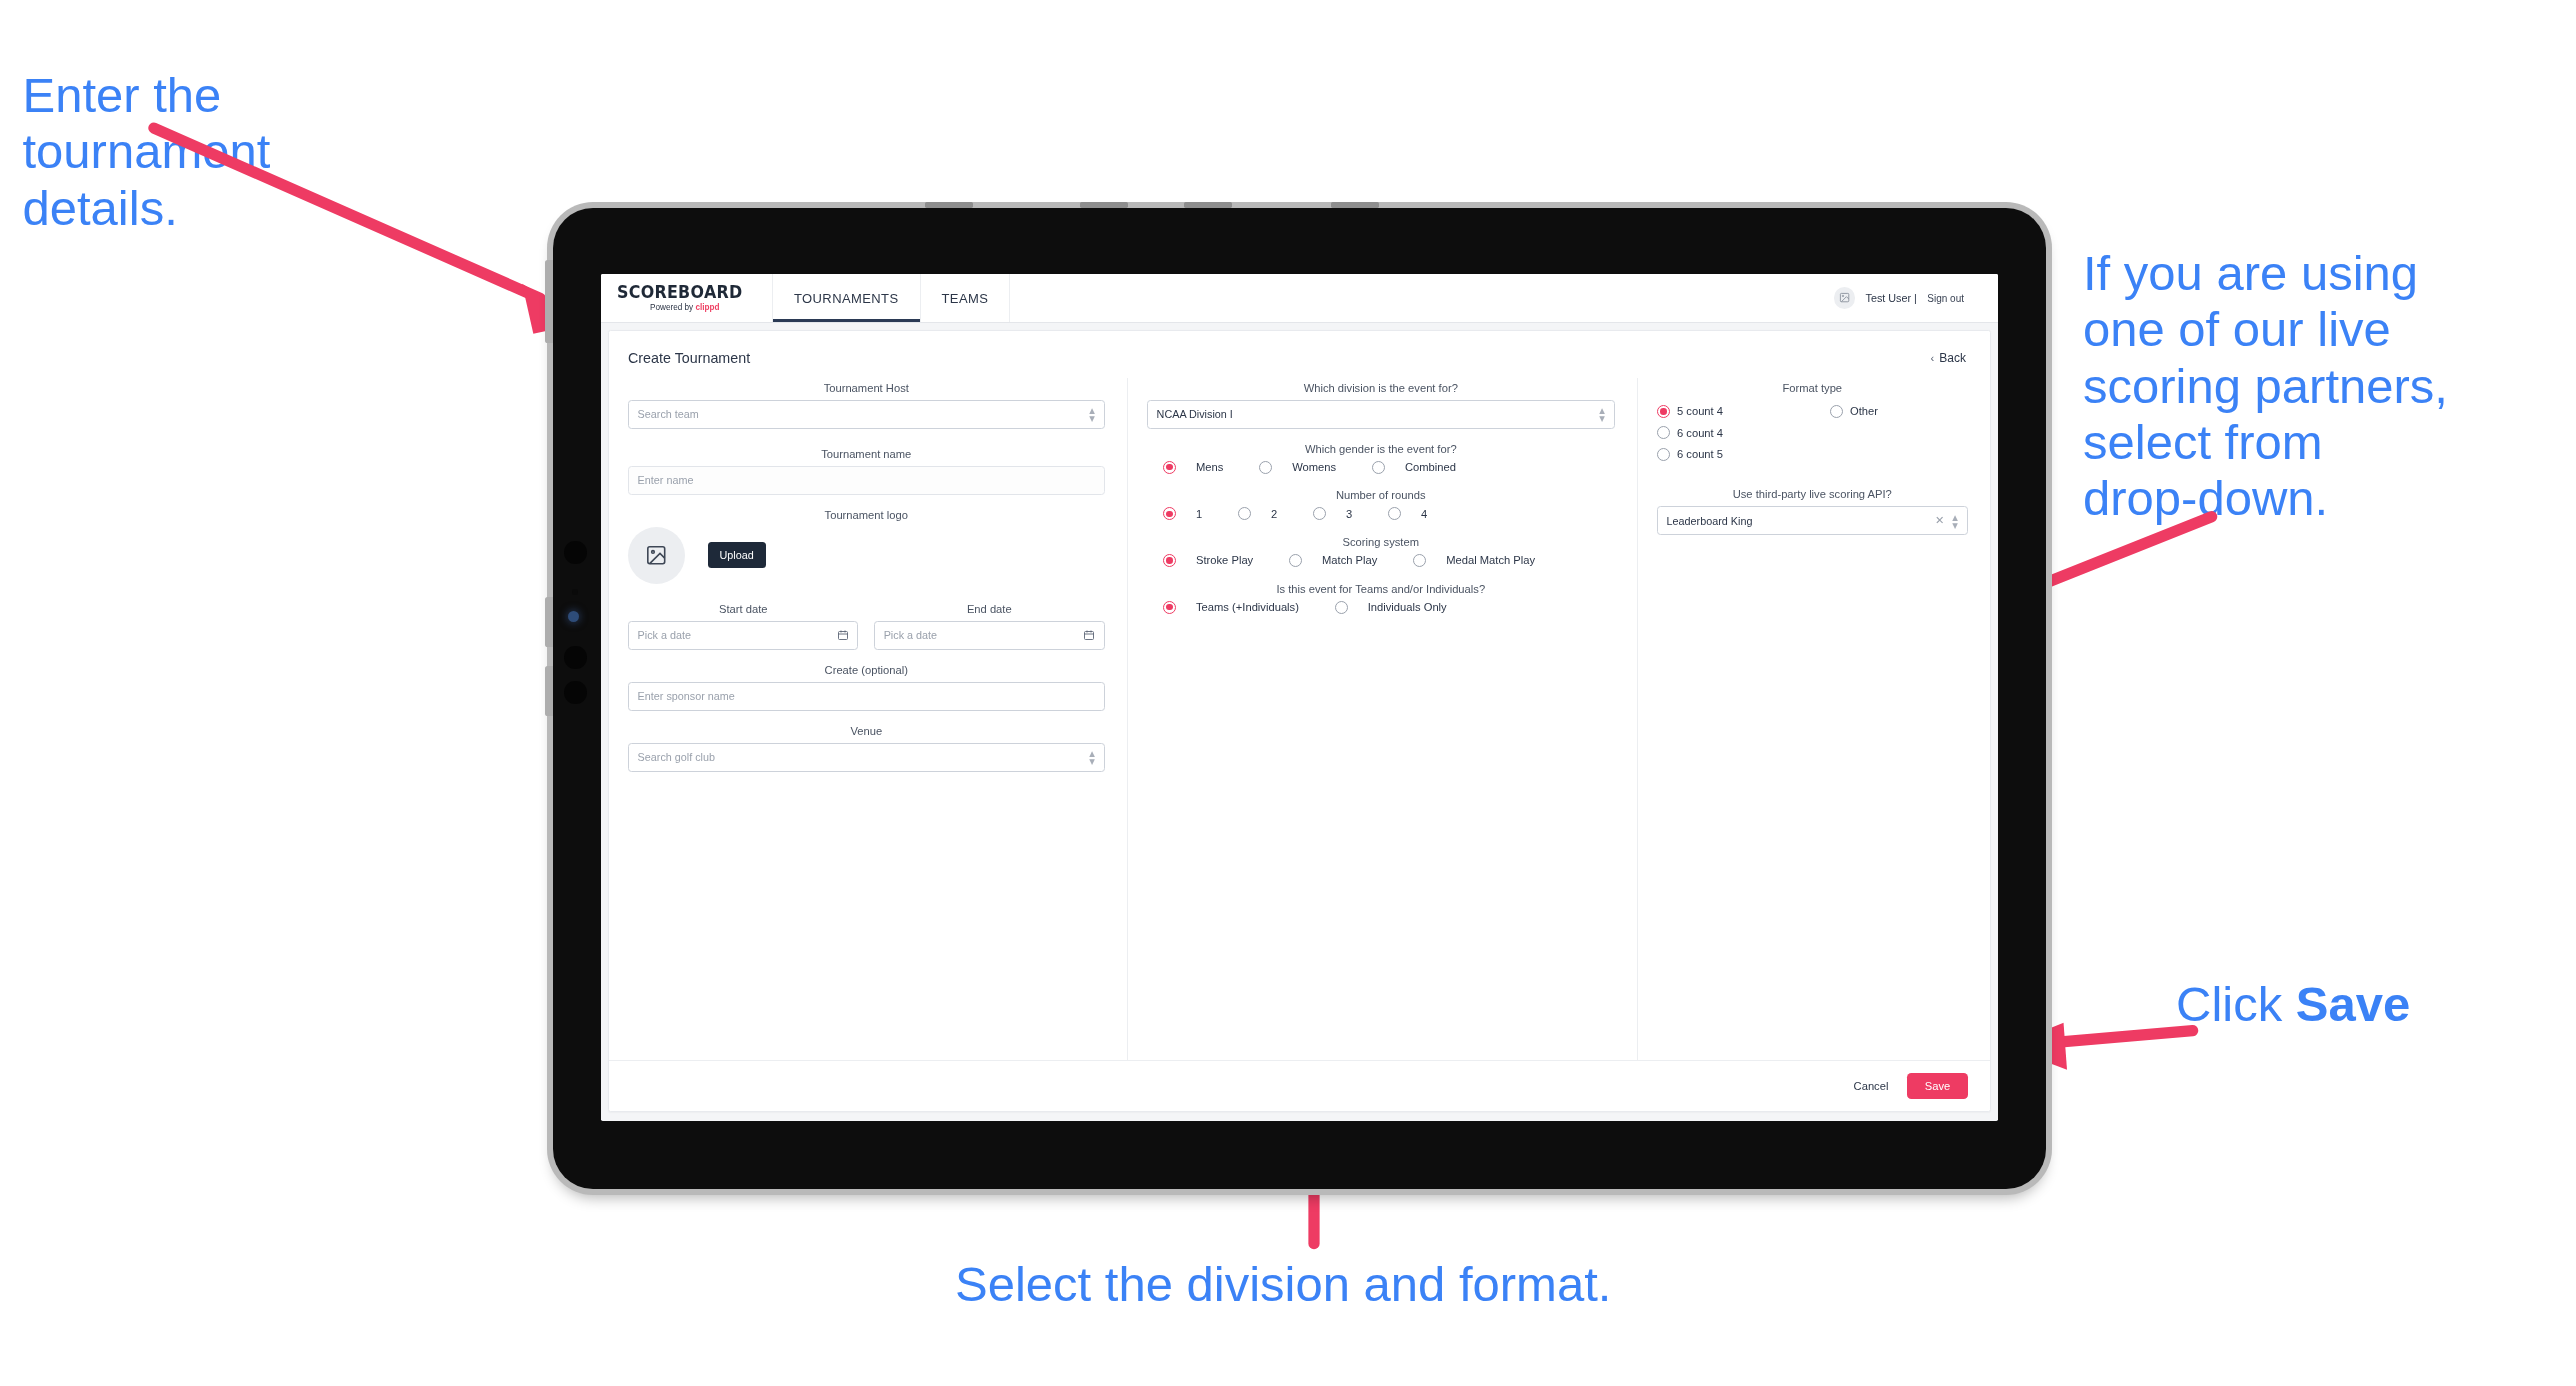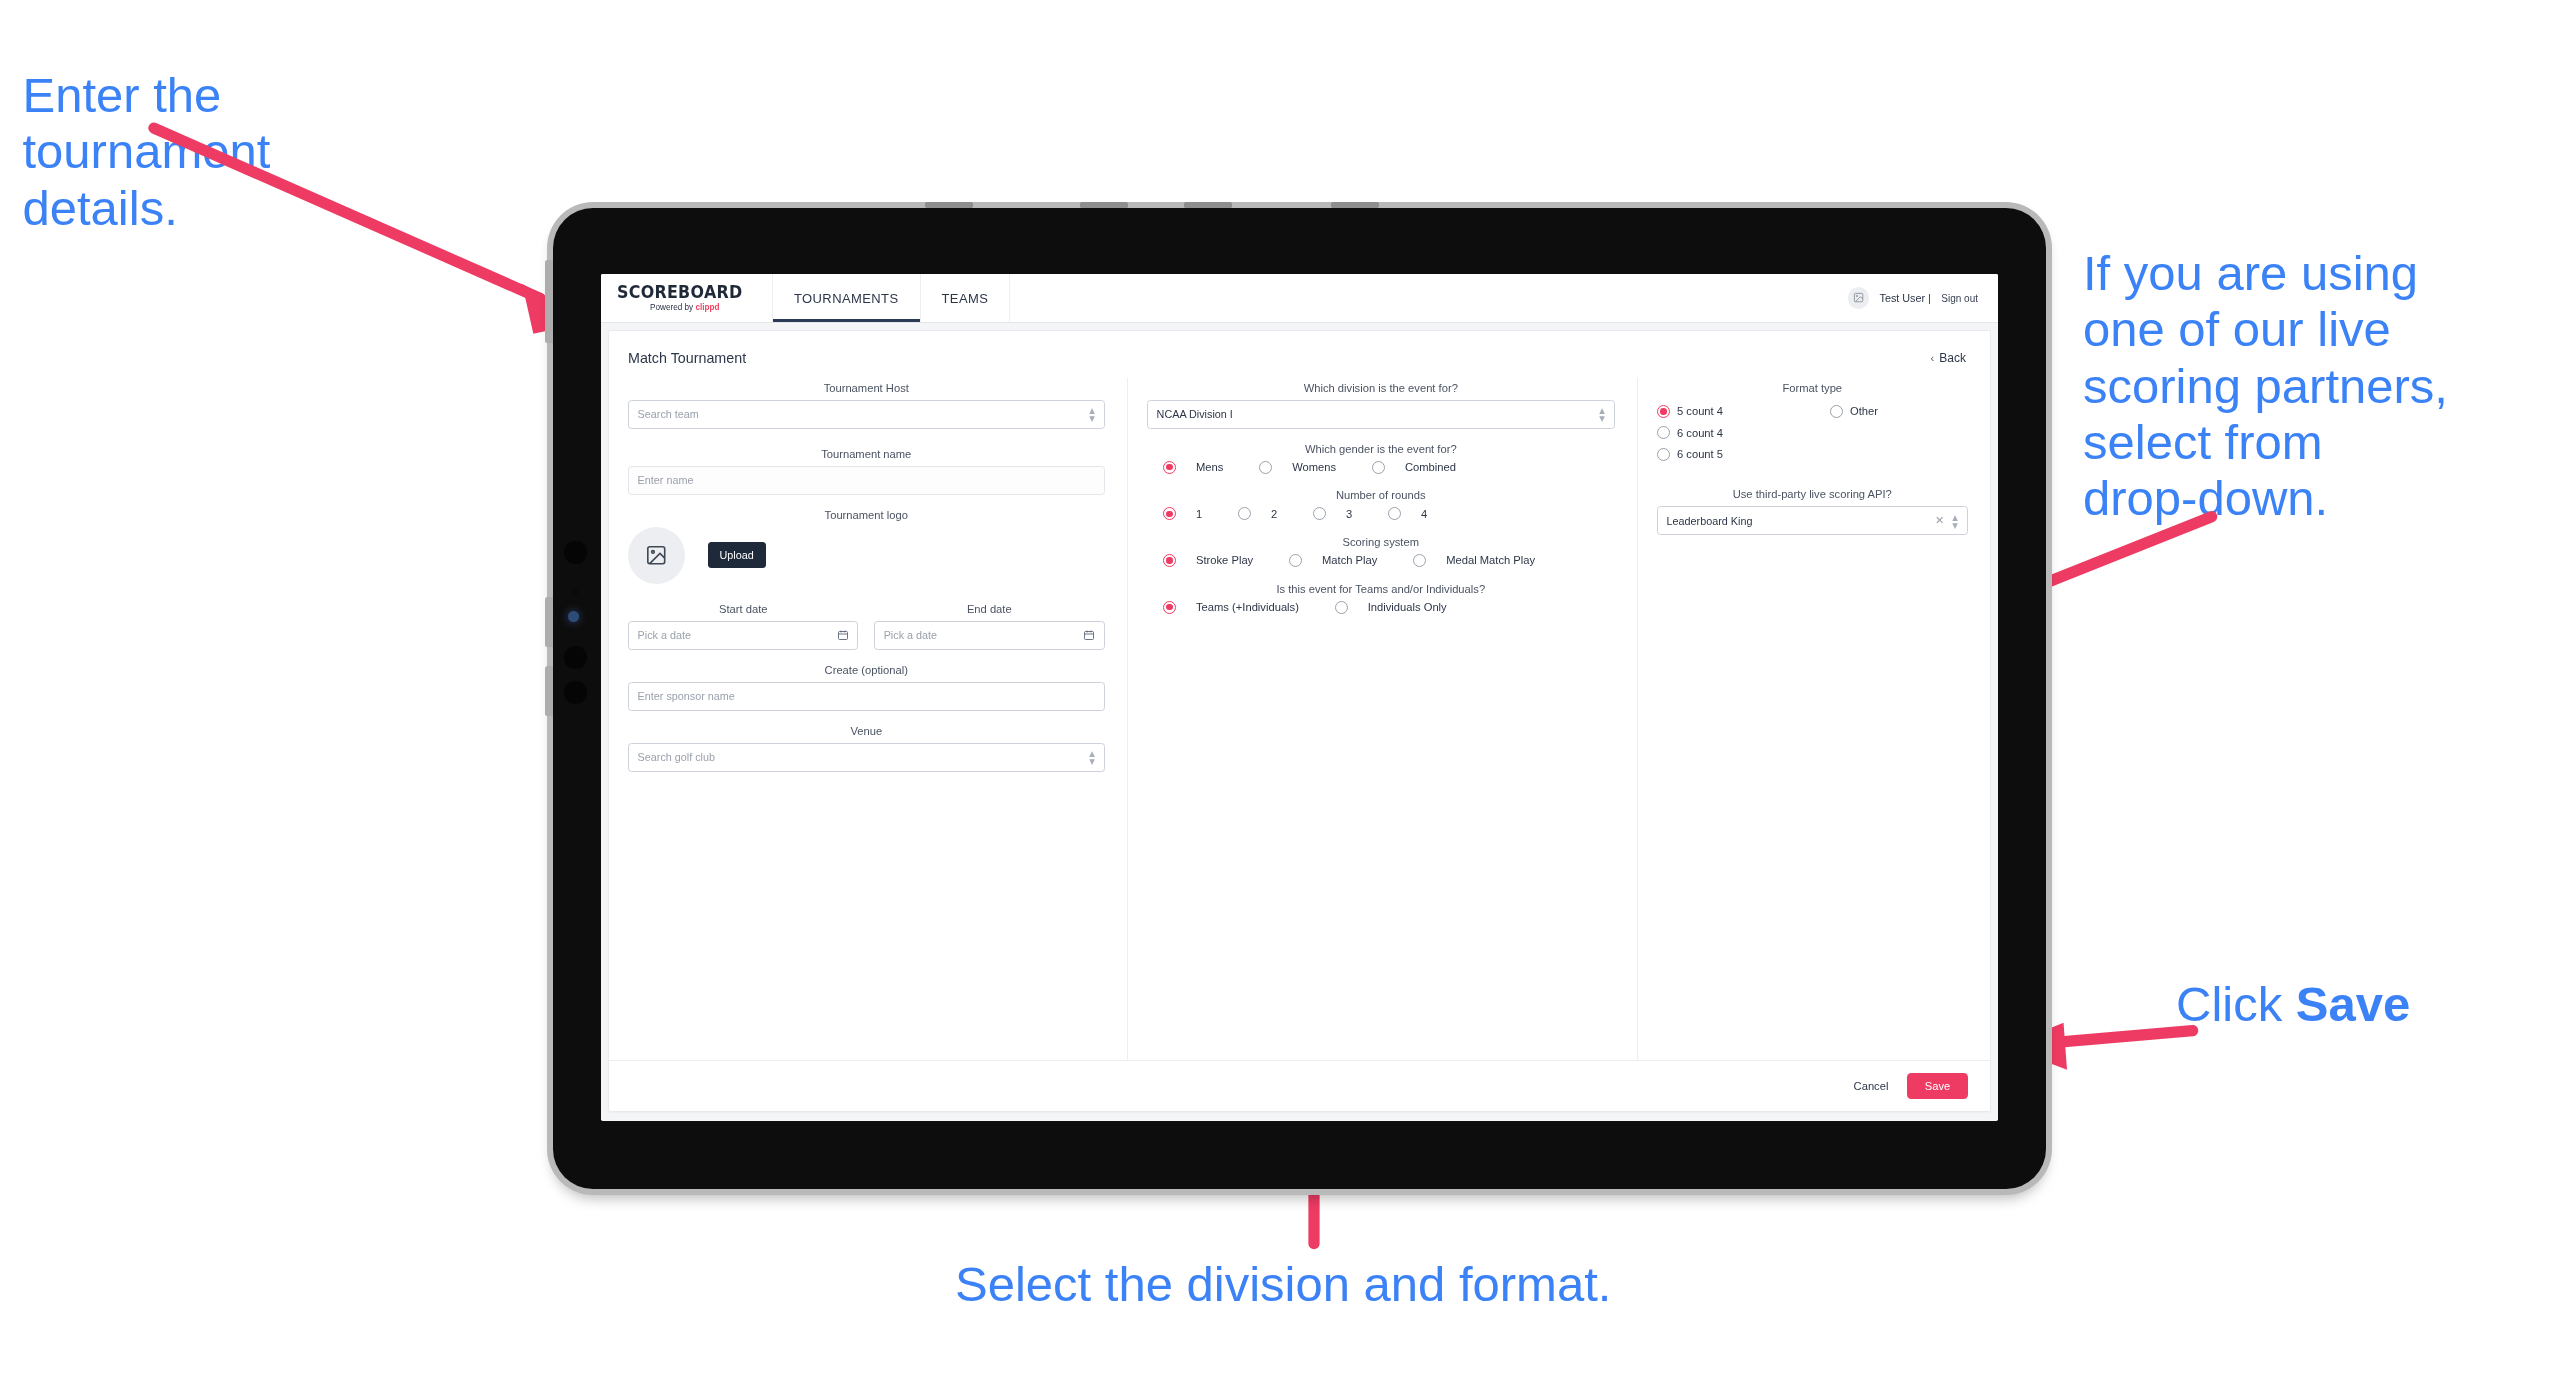--- a/index.html
+++ b/index.html
@@ -154,21 +154,21 @@
     position: absolute;
     left: 0; right: 0; bottom: 0;
     height: 2.6px;
     background: #2b3a55;
   }
 
   .nav-right {
     margin-left: auto;
     display: flex;
     align-items: center;
-    padding-right: 20px;
+    padding-right: 34px;
     gap: 10.4px;
   }
   .avatar {
     width: 21.6px; height: 21.6px;
     border-radius: 50%;
     background: #eceef1;
     display: flex; align-items: center; justify-content: center;
   }
   .user-name { font-size: 10.8px; color: #2c3648; }
   .signout { font-size: 10px; color: #3a4354; cursor: pointer; }
@@ -384,21 +384,21 @@
           </svg>
         </div>
         <span class="user-name">Test User |</span>
         <span class="signout">Sign out</span>
       </div>
     </div>
 
     <div id="card">
 
       <div class="card-head">
-        <div class="card-title">Match Tournament</div>
+        <div class="card-title">Create Tournament</div>
         <div class="back-link">
           <span class="back-chev">‹</span>
           <span>Back</span>
         </div>
       </div>
 
       <div class="cols">
 
         <div class="col col-1">
           <div class="fieldlabel">Tournament Host</div>

